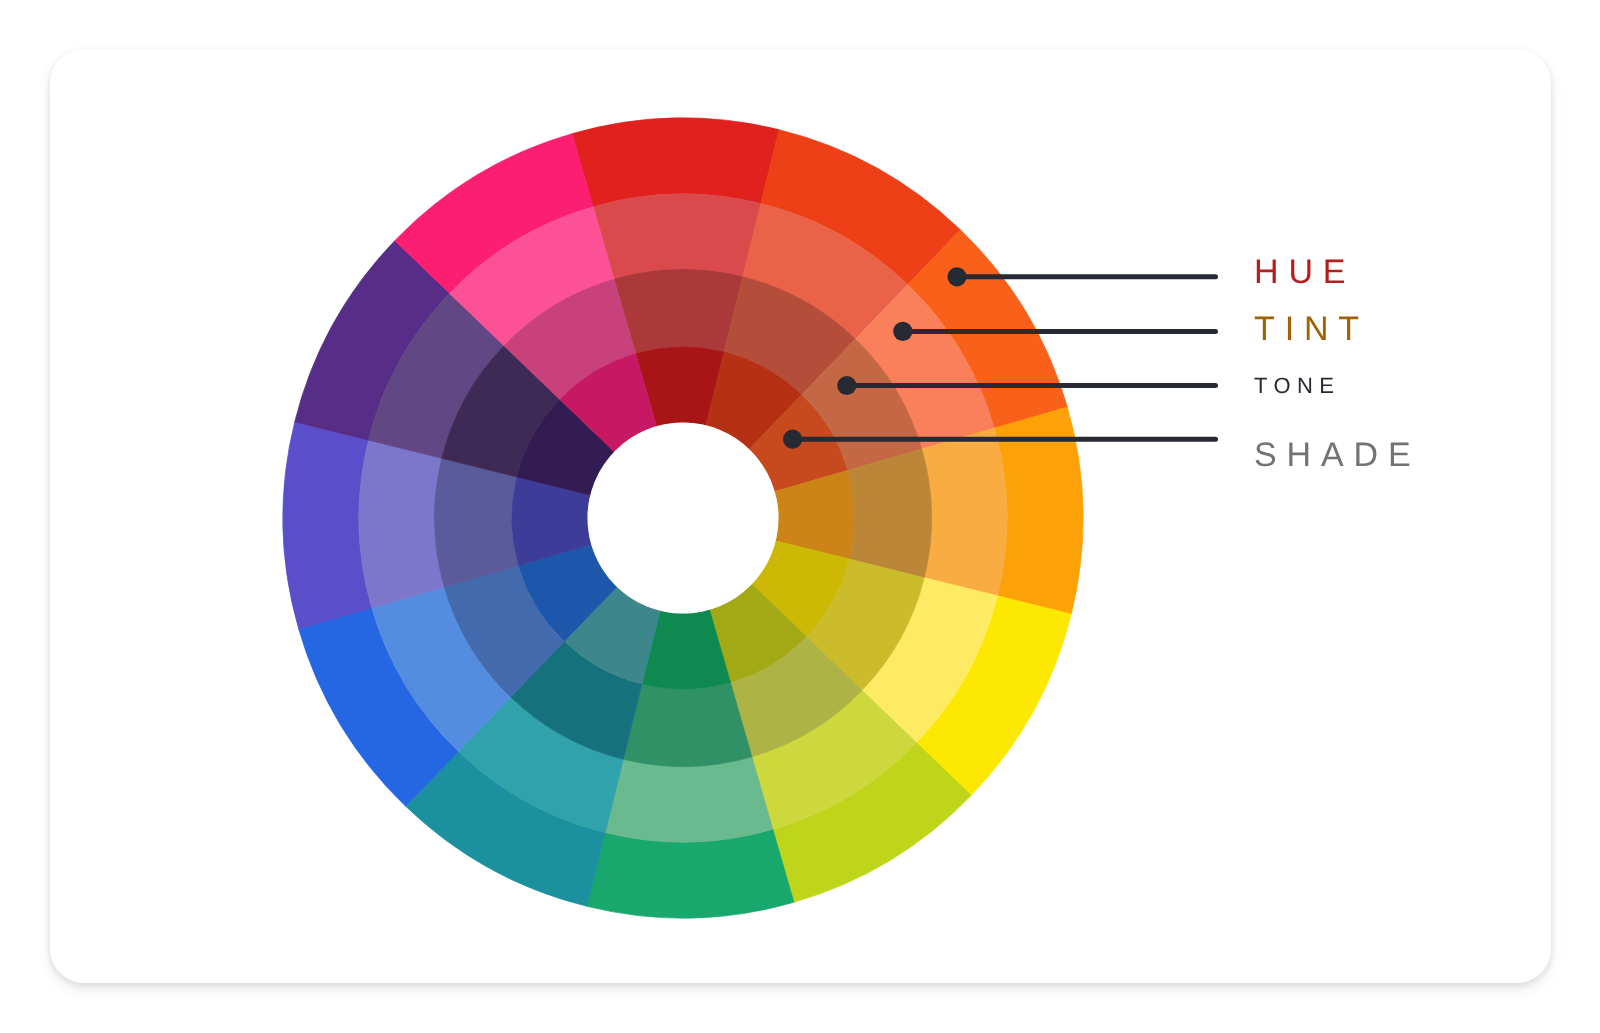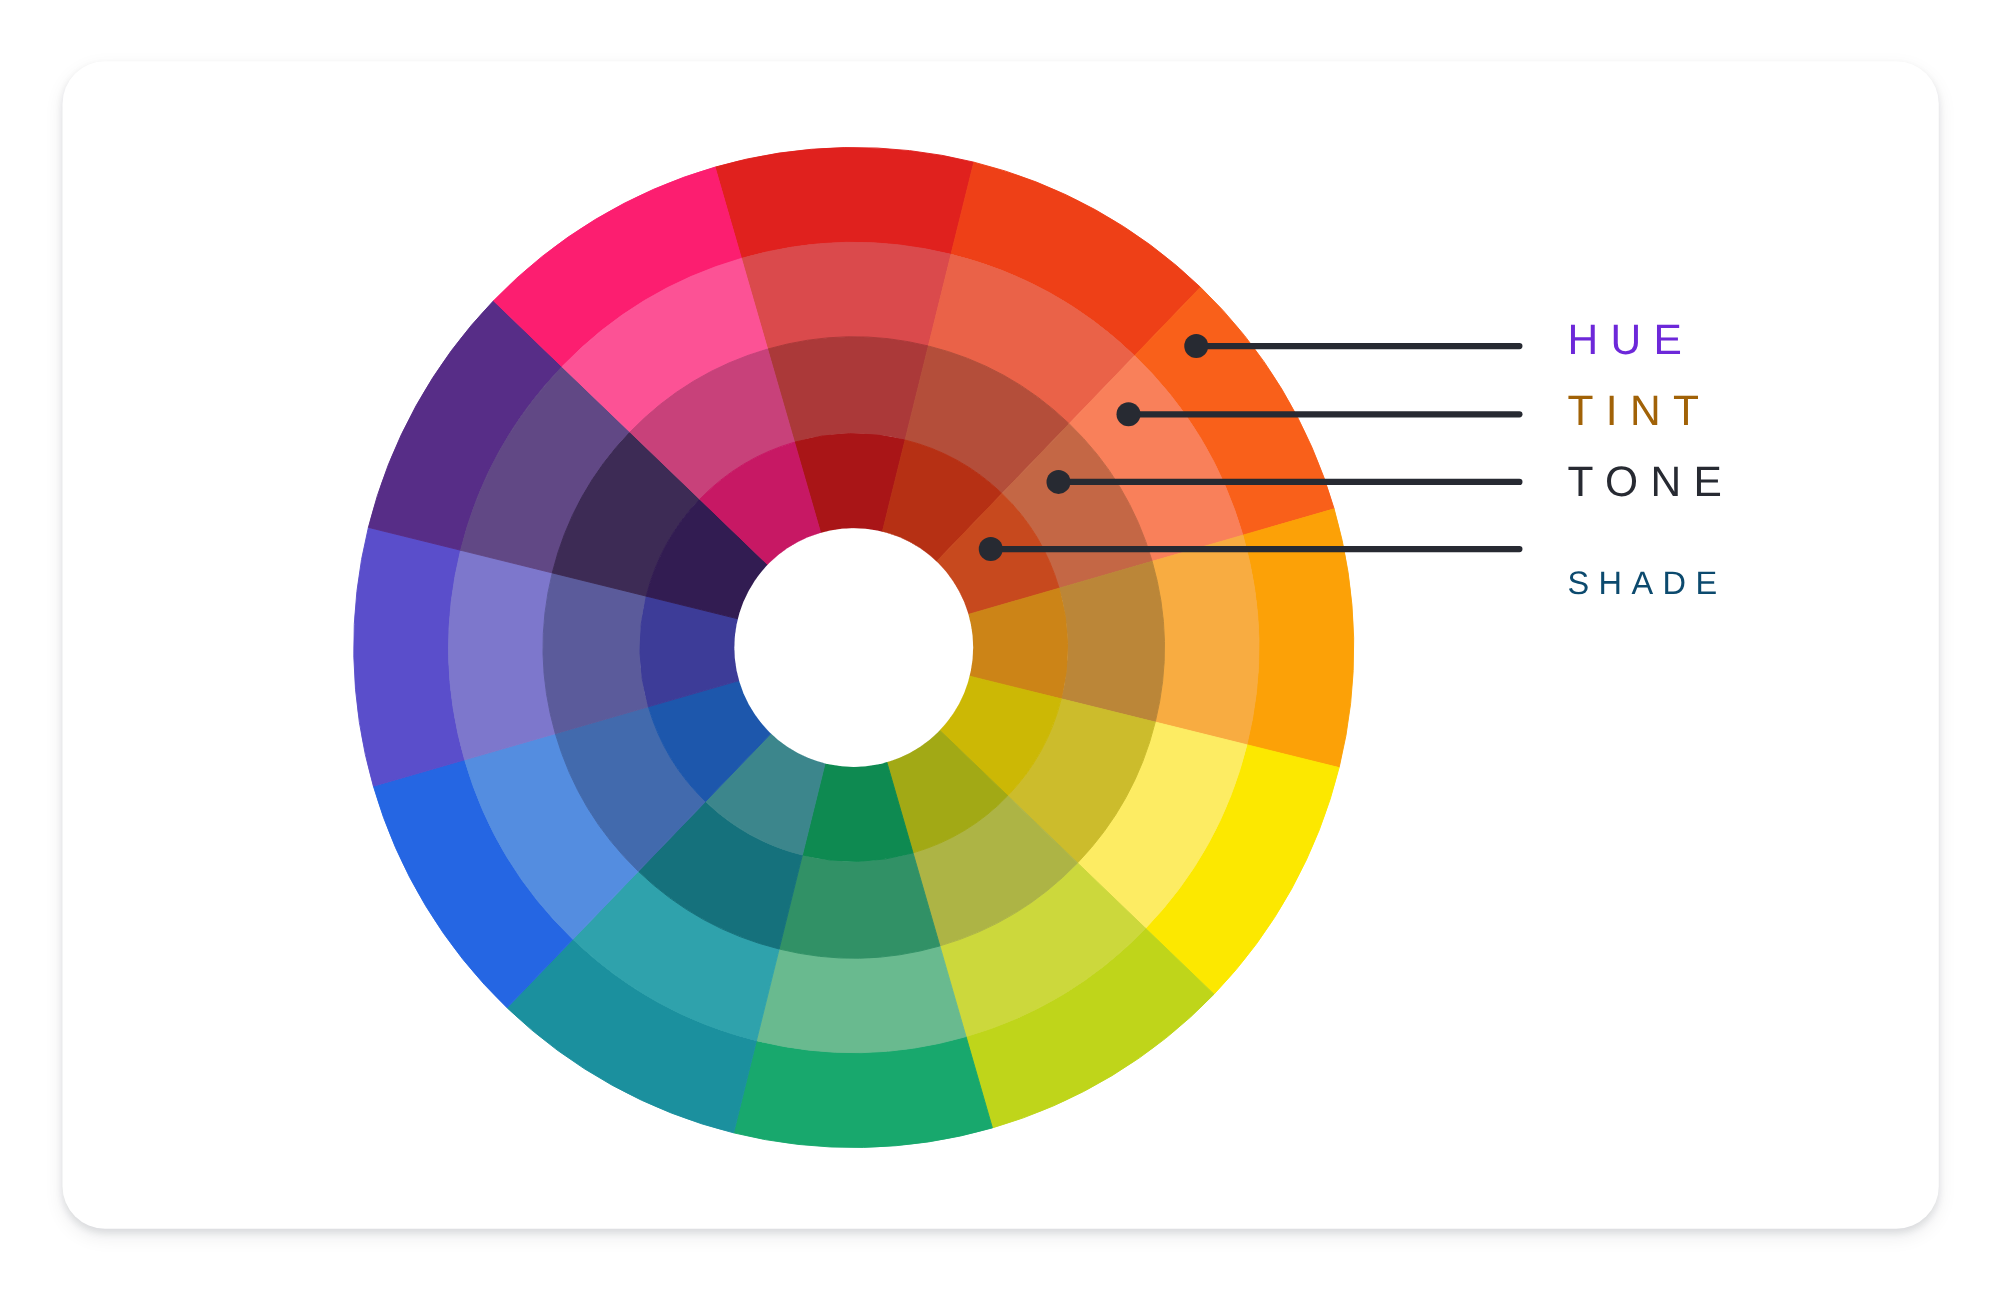--- a/index.html
+++ b/index.html
@@ -84,19 +84,19 @@
         <line x1="902.8" y1="331.4" x2="1215.5" y2="331.4" stroke="#272A32" stroke-width="5" stroke-linecap="round"></line>
         <circle cx="902.8" cy="331.4" r="9.6" fill="#272A32"></circle>
         <line x1="846.8" y1="385.5" x2="1215.5" y2="385.5" stroke="#272A32" stroke-width="5" stroke-linecap="round"></line>
         <circle cx="846.8" cy="385.5" r="9.6" fill="#272A32"></circle>
         <line x1="792.6" y1="439.2" x2="1215.5" y2="439.2" stroke="#272A32" stroke-width="5" stroke-linecap="round"></line>
         <circle cx="792.6" cy="439.2" r="9.6" fill="#272A32"></circle>
       </g>
   </svg>
 
   <div id="labels">
-    <div class="lbl" style="left: 1254px; top: 271.9px; transform: translateY(-50%); font-size: 34px; letter-spacing: 0.29em; color: #6d28d9;">HUE</div>
+    <div class="lbl" style="left: 1254px; top: 271.9px; transform: translateY(-50%); font-size: 34px; letter-spacing: 0.29em; color: #b91c1c;">HUE</div>
     <div class="lbl" style="left: 1254px; top: 329.4px; transform: translateY(-50%); font-size: 34px; letter-spacing: 0.29em; color: #a16207;">TINT</div>
-    <div class="lbl" style="left: 1254px; top: 386.4px; transform: translateY(-50%); font-size: 34px; letter-spacing: 0.29em; color: rgb(39, 42, 50);">TONE</div>
-    <div class="lbl" style="left: 1254px; top: 466px; transform: translateY(-50%); font-size: 26px; letter-spacing: 0.29em; color: #0c4a6e;">SHADE</div>
+    <div class="lbl" style="left: 1254px; top: 386.4px; transform: translateY(-50%); font-size: 22px; letter-spacing: 0.29em; color: rgb(39, 42, 50);">TONE</div>
+    <div class="lbl" style="left: 1254px; top: 455px; transform: translateY(-50%); font-size: 34px; letter-spacing: 0.29em; color: #737373;">SHADE</div>
   </div>
 
 </div>
 
 </body></html>

